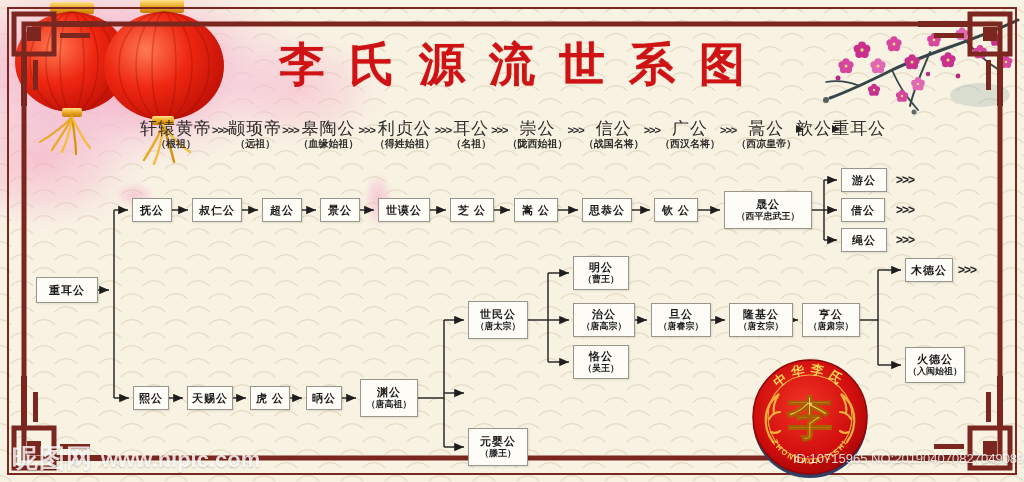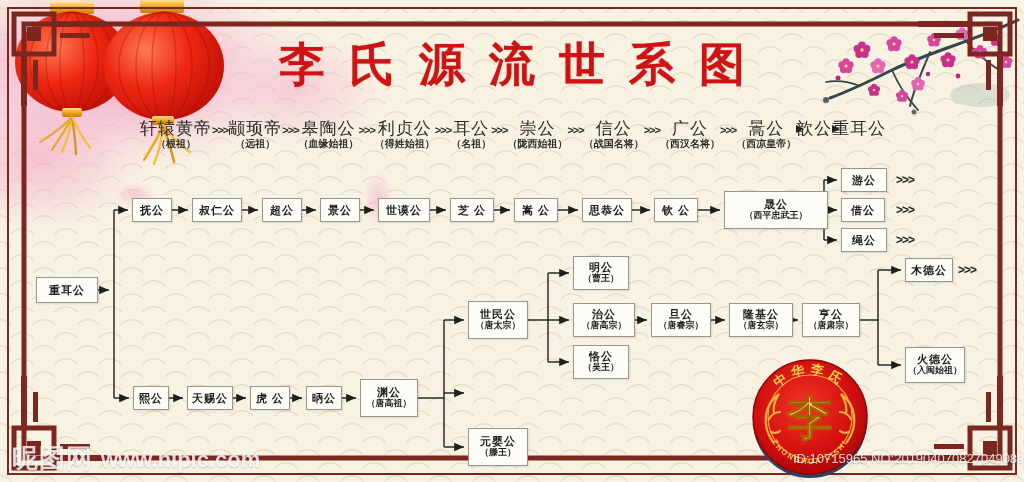--- a/index.html
+++ b/index.html
@@ -30,21 +30,21 @@
   .sep{font-size:11px;font-weight:800;color:#2b2b2b;margin-top:3px;letter-spacing:-1px;}
   .harrow{width:30px;height:2px;background:#222;margin-top:7px;position:relative;}
   .harrow::after{content:"";position:absolute;right:-8px;top:-3.5px;border-top:4.5px solid transparent;border-bottom:4.5px solid transparent;border-left:8px solid #222;}
   .node{
     position:absolute;background:#fdfcf7;border:1px solid #98968c;
     box-shadow:1px 1px 2px rgba(0,0,0,.10);
     display:flex;flex-direction:column;align-items:center;justify-content:center;
     color:#1c1c1c;line-height:1.18;box-sizing:border-box;
   }
   .node .lab{font-size:11px;font-weight:700;white-space:nowrap;letter-spacing:1px;}
-  .node .sub{font-size:9px;font-weight:700;white-space:nowrap;font-family:Liberation Mono, monospace;}
+  .node .sub{font-size:9px;font-weight:700;white-space:nowrap;}
   .chev{position:absolute;font-size:12px;font-weight:800;color:#222;letter-spacing:-1px;}
   .wm-left{
     position:absolute;left:12px;top:441px;display:flex;align-items:baseline;gap:8px;
     color:rgba(255,255,255,.82);text-shadow:0 1px 2px rgba(0,0,0,.18);
   }
   .wm-left .logo{font-size:26px;font-weight:900;letter-spacing:1px;}
   .wm-left .url{font-size:22px;font-weight:700;}
   .wm-right{
     position:absolute;left:793px;top:451px;font-size:13px;font-weight:400;
     color:rgba(255,255,255,.82);text-shadow:0 1px 2px rgba(0,0,0,.25);white-space:nowrap;
@@ -311,21 +311,21 @@
     </div>
   <div class="node" style="left:514px;top:198px;width:44px;height:24px">
       <span class="lab">嵩 公</span>
     </div>
   <div class="node" style="left:582px;top:198px;width:50px;height:24px">
       <span class="lab">思恭公</span>
     </div>
   <div class="node" style="left:654px;top:198px;width:44px;height:24px">
       <span class="lab">钦 公</span>
     </div>
-  <div class="node" style="left:724px;top:191px;width:104px;height:38px">
+  <div class="node" style="left:724px;top:191px;width:88px;height:38px">
     <span class="lab">晟公</span>
     <span class="sub">（西平忠武王）</span>
   </div>
   <div class="node" style="left:841px;top:168px;width:46px;height:24px">
       <span class="lab">游公</span>
     </div>
   <div class="node" style="left:841px;top:198px;width:44px;height:24px">
       <span class="lab">借公</span>
     </div>
   <div class="node" style="left:841px;top:228px;width:46px;height:24px">

